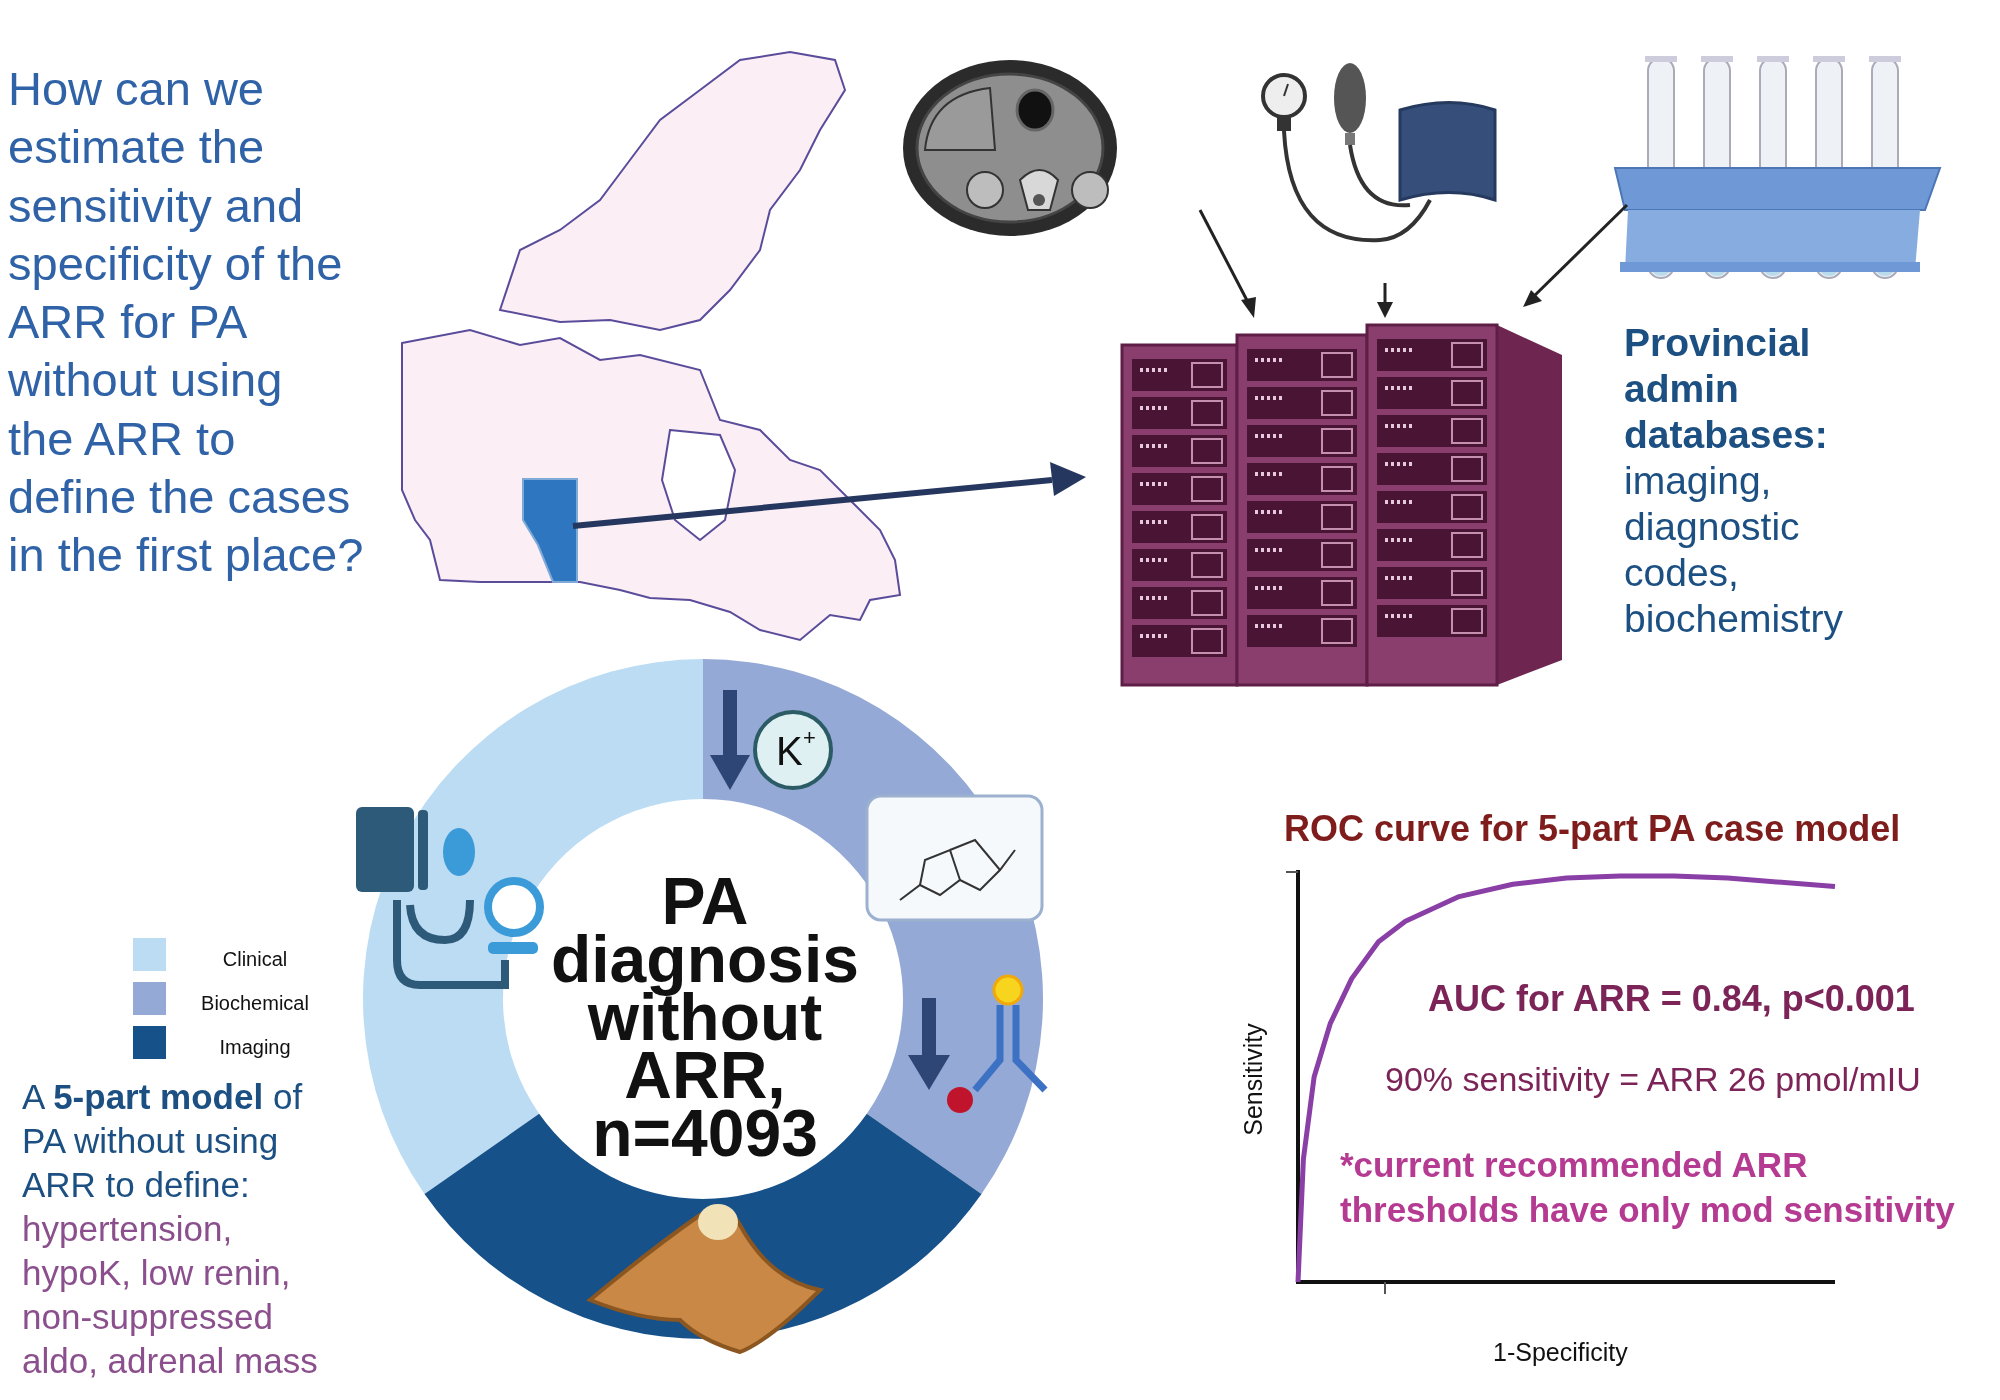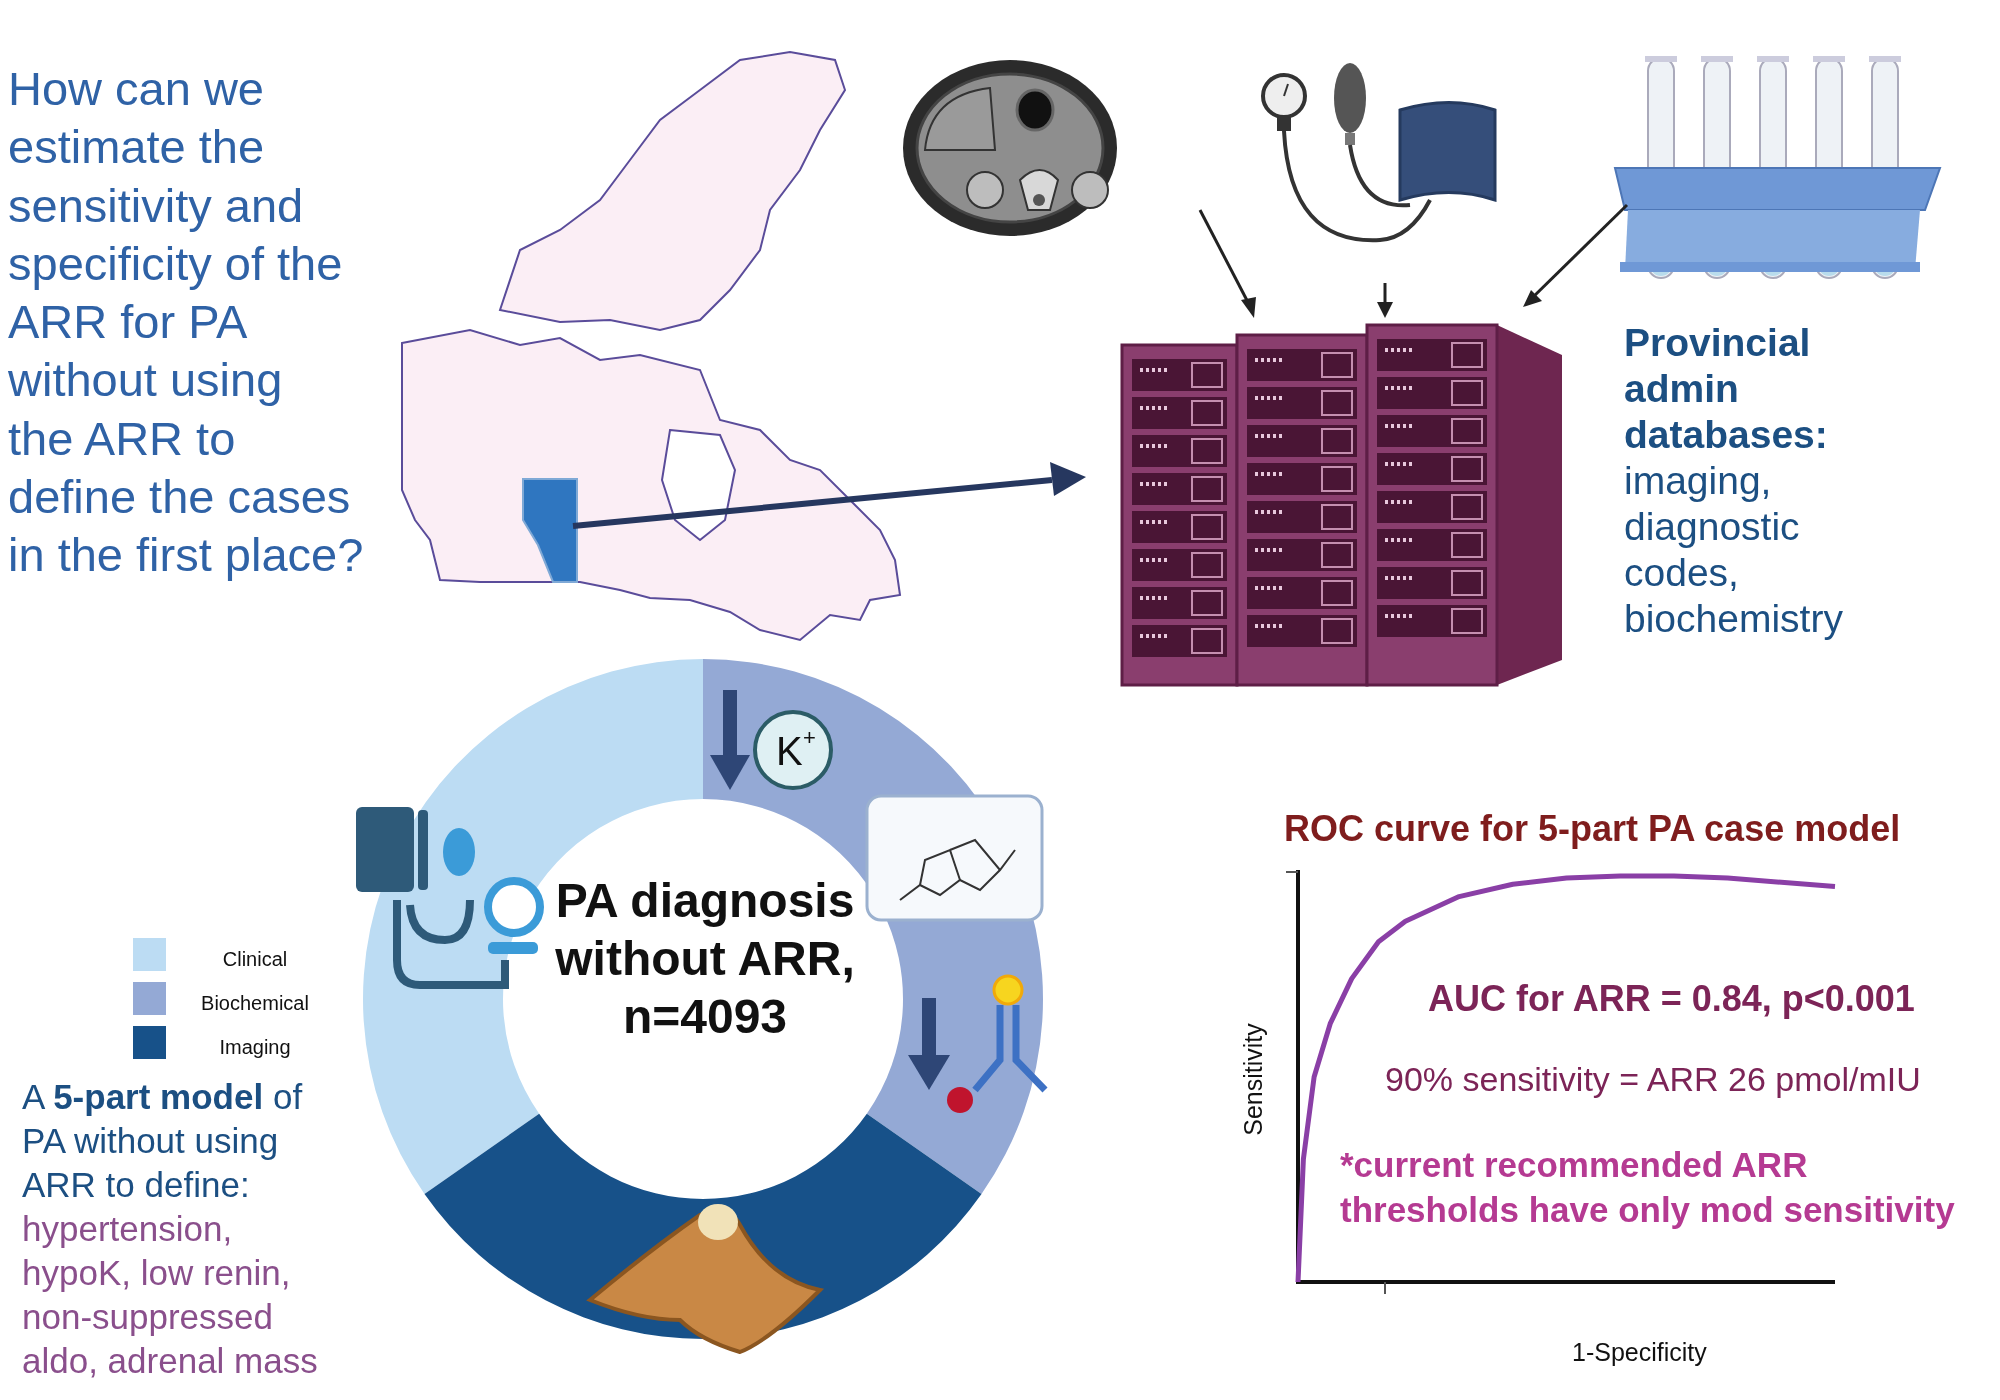--- a/index.html
+++ b/index.html
@@ -17,22 +17,22 @@
   #model{left:22px;top:1075px;font-size:35px;line-height:44px;width:360px;}
   #model .blue{color:#1c4f82;}
   #model .purple{color:#8a4f8c;}
   #model span{display:block;white-space:nowrap;}
   #roc-title{left:1284px;top:808px;font-size:36px;color:#7f1d1d;font-weight:bold;white-space:nowrap;}
   #auc{left:1428px;top:978px;font-size:36px;color:#7c2457;font-weight:bold;white-space:nowrap;}
   #sens90{left:1385px;top:1060px;font-size:34px;color:#7c2457;white-space:nowrap;}
   #note{left:1340px;top:1142px;font-size:35px;line-height:45px;color:#b53a92;font-weight:bold;}
   #note span{display:block;white-space:nowrap;}
   #ylabel{left:1178px;top:1065px;transform:rotate(-90deg);transform-origin:center;font-size:25px;color:#111;width:150px;text-align:center;}
-  #xlabel{left:1572px;top:1338px;font-size:25px;color:#111;white-space:nowrap;}
-  #center-text{left:540px;top:872px;width:330px;text-align:center;font-size:48px;line-height:58px;font-weight:bold;color:#111;}
+  #xlabel{left:1493px;top:1338px;font-size:25px;color:#111;white-space:nowrap;}
+  #center-text{left:540px;top:872px;width:330px;text-align:center;font-size:66px;line-height:58px;font-weight:bold;color:#111;}
   svg{position:absolute;left:0;top:0;}
   .ktext{font-family:"Liberation Sans",sans-serif;}
 </style>
 </head>
 <body>
 
 <svg id="art" width="2000" height="1400">
 
   <g>
     <path d="M402,343 L470,330 L520,345 L560,338 L600,360 L640,355 L700,370 L720,420 L760,430 L790,460 L820,470 L850,500 L880,530 L895,560 L900,595 L870,600 L860,620 L830,615 L800,640 L760,630 L730,612 L690,600 L650,598 L620,590 L580,582 L540,582 L480,582 L440,580 L430,540 L415,520 L402,490 Z" fill="#fbeef5" stroke="#5a4c9a" stroke-width="2"></path>

